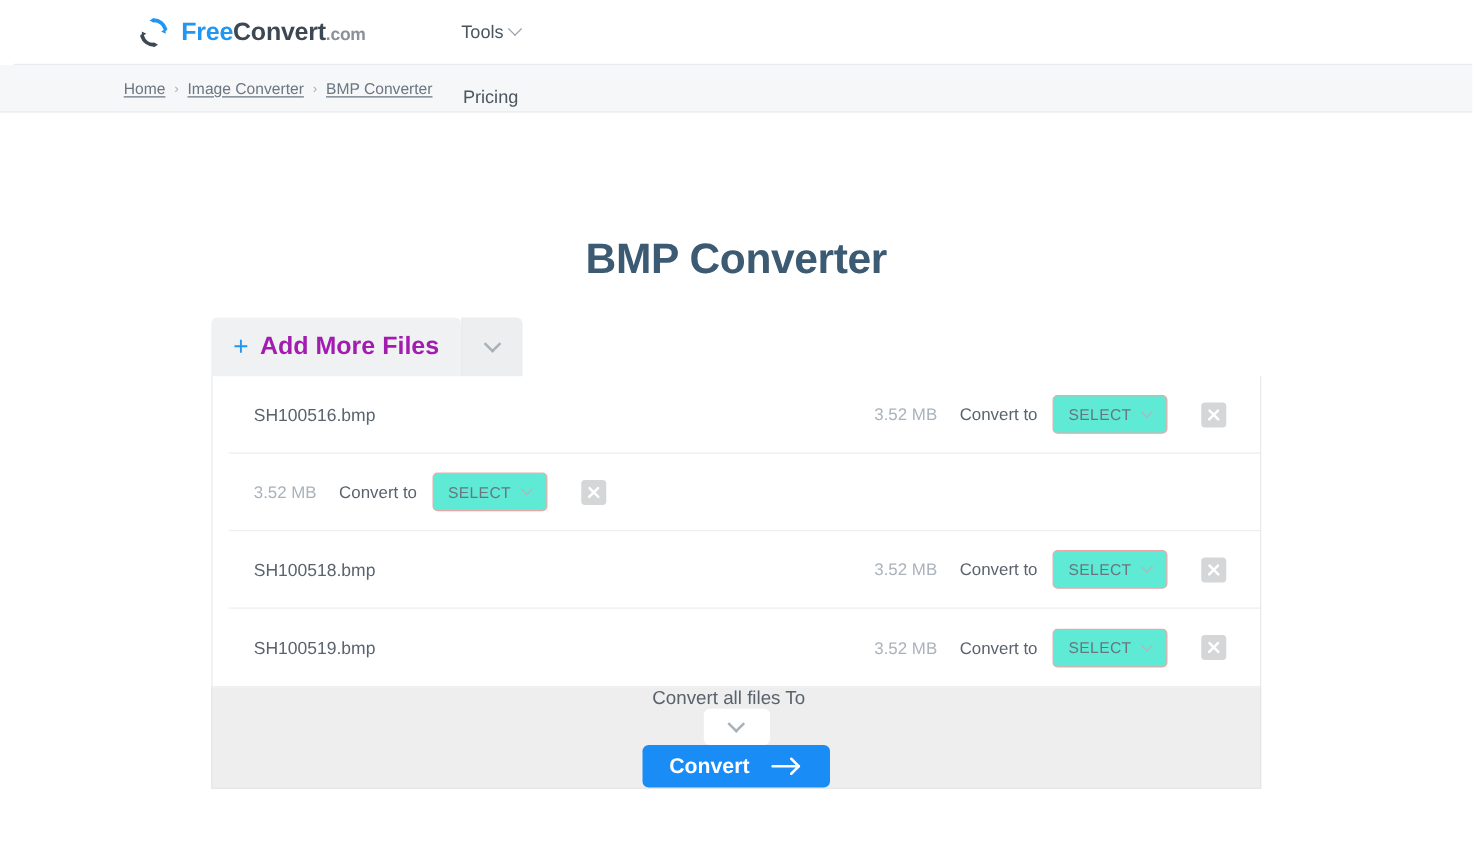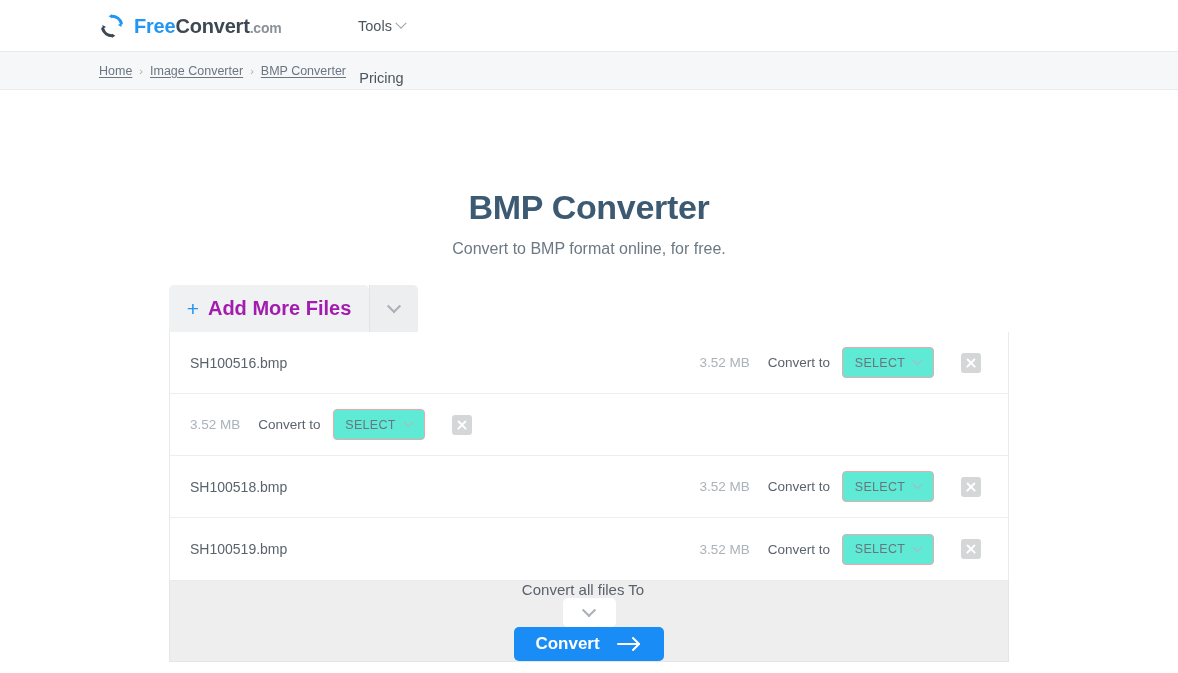--- a/index.html
+++ b/index.html
@@ -14,20 +14,21 @@
   }
 
   
   .header {
     height: 52px;
     background: #ffffff;
     border-bottom: 1px solid #e8eaed;
     display: flex;
     align-items: center;
     position: relative;
+    margin-left: 11px;
   }
   .logo {
     display: flex;
     align-items: center;
     margin-left: 99px;
     gap: 9px;
     cursor: pointer;
   }
   .logo-mark { width: 26px; height: 26px; display: block; }
   .logo-text {
@@ -146,20 +147,21 @@
     width: 10px; height: 10px;
     border-right: 2.2px solid #a9b0b7;
     border-bottom: 2.2px solid #a9b0b7;
     transform: rotate(45deg) translate(-2px,-2px);
   }
 
   .file-list {
     background: #ffffff;
     border: 1px solid #e9eaec;
     border-top: none;
+    padding-left: 13px;
   }
   .file-row {
     height: 62px;
     display: flex;
     align-items: center;
     border-bottom: 1px solid #eceeef;
     padding: 0 0 0 20px;
   }
   .file-row:last-child { border-bottom: none; justify-content: center; }
   .file-name {
@@ -314,21 +316,20 @@
     <span class="crumb-sep">›</span>
     <span class="crumb">Image Converter</span>
     <span class="crumb-sep">›</span>
     <span class="crumb">BMP Converter</span>
   </div>
 </div>
 
 <div class="main">
 
   <h1 class="page-title">BMP Converter</h1>
-  <p class="page-subtitle">Convert to BMP format online, for free.</p>
 
   <div class="card-wrap">
 
     <div class="tabbar">
       <div class="add-files-tab">
         <span class="plus-icon">+</span>
         <span class="add-files-label">Add More Files</span>
       </div>
       <div class="add-files-dropdown">
         <span class="chev"></span>

